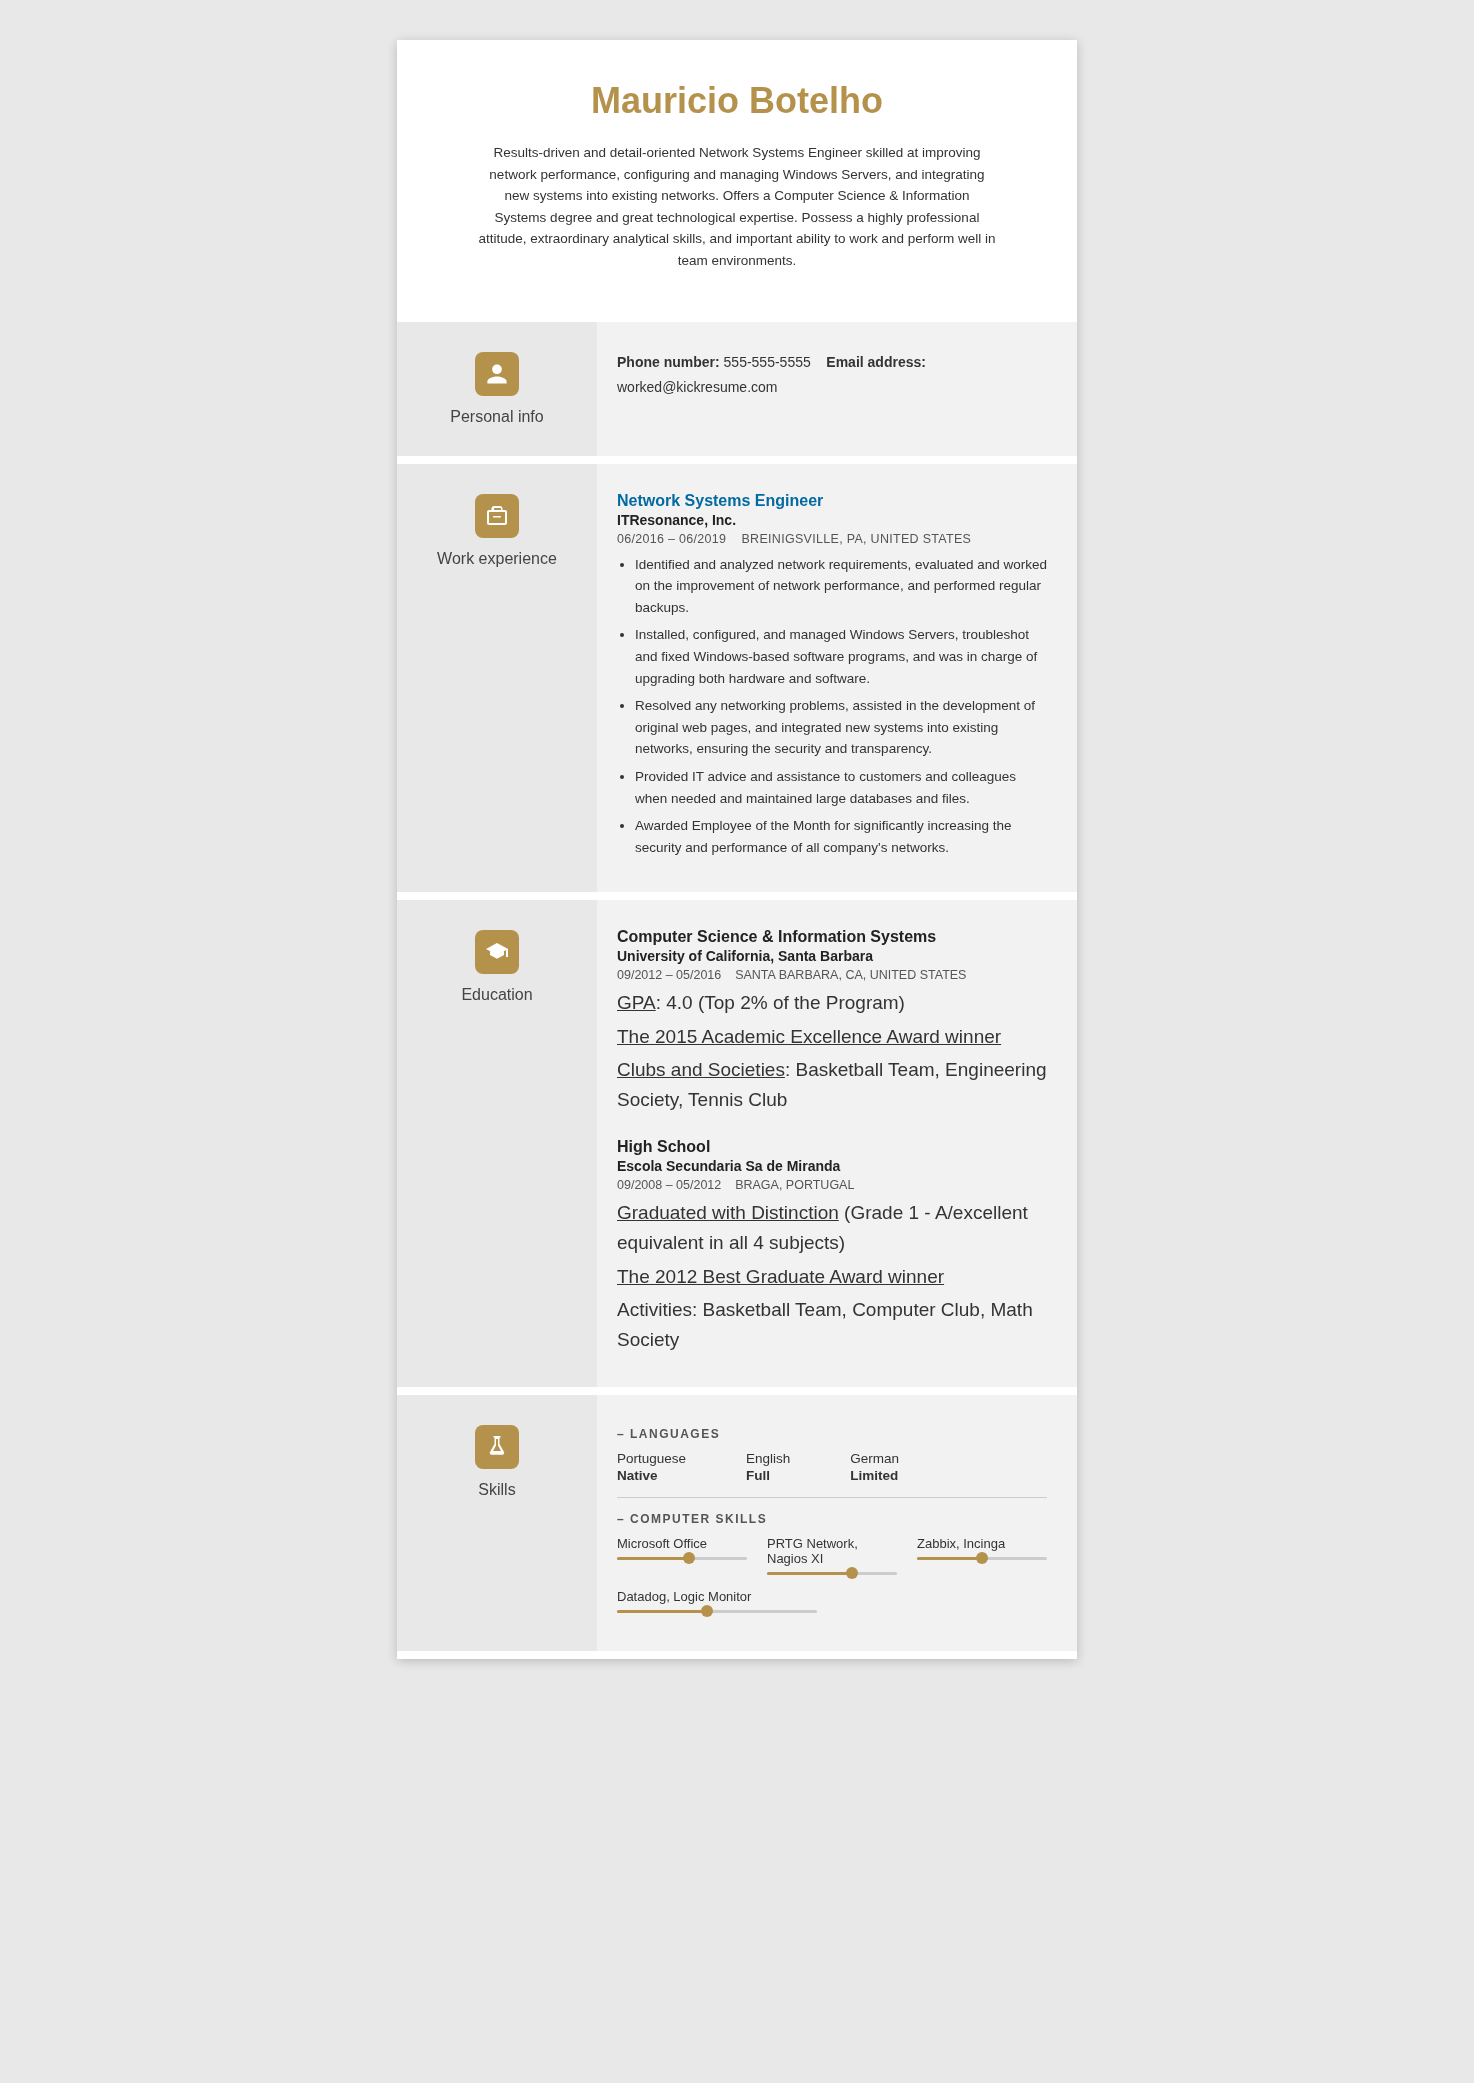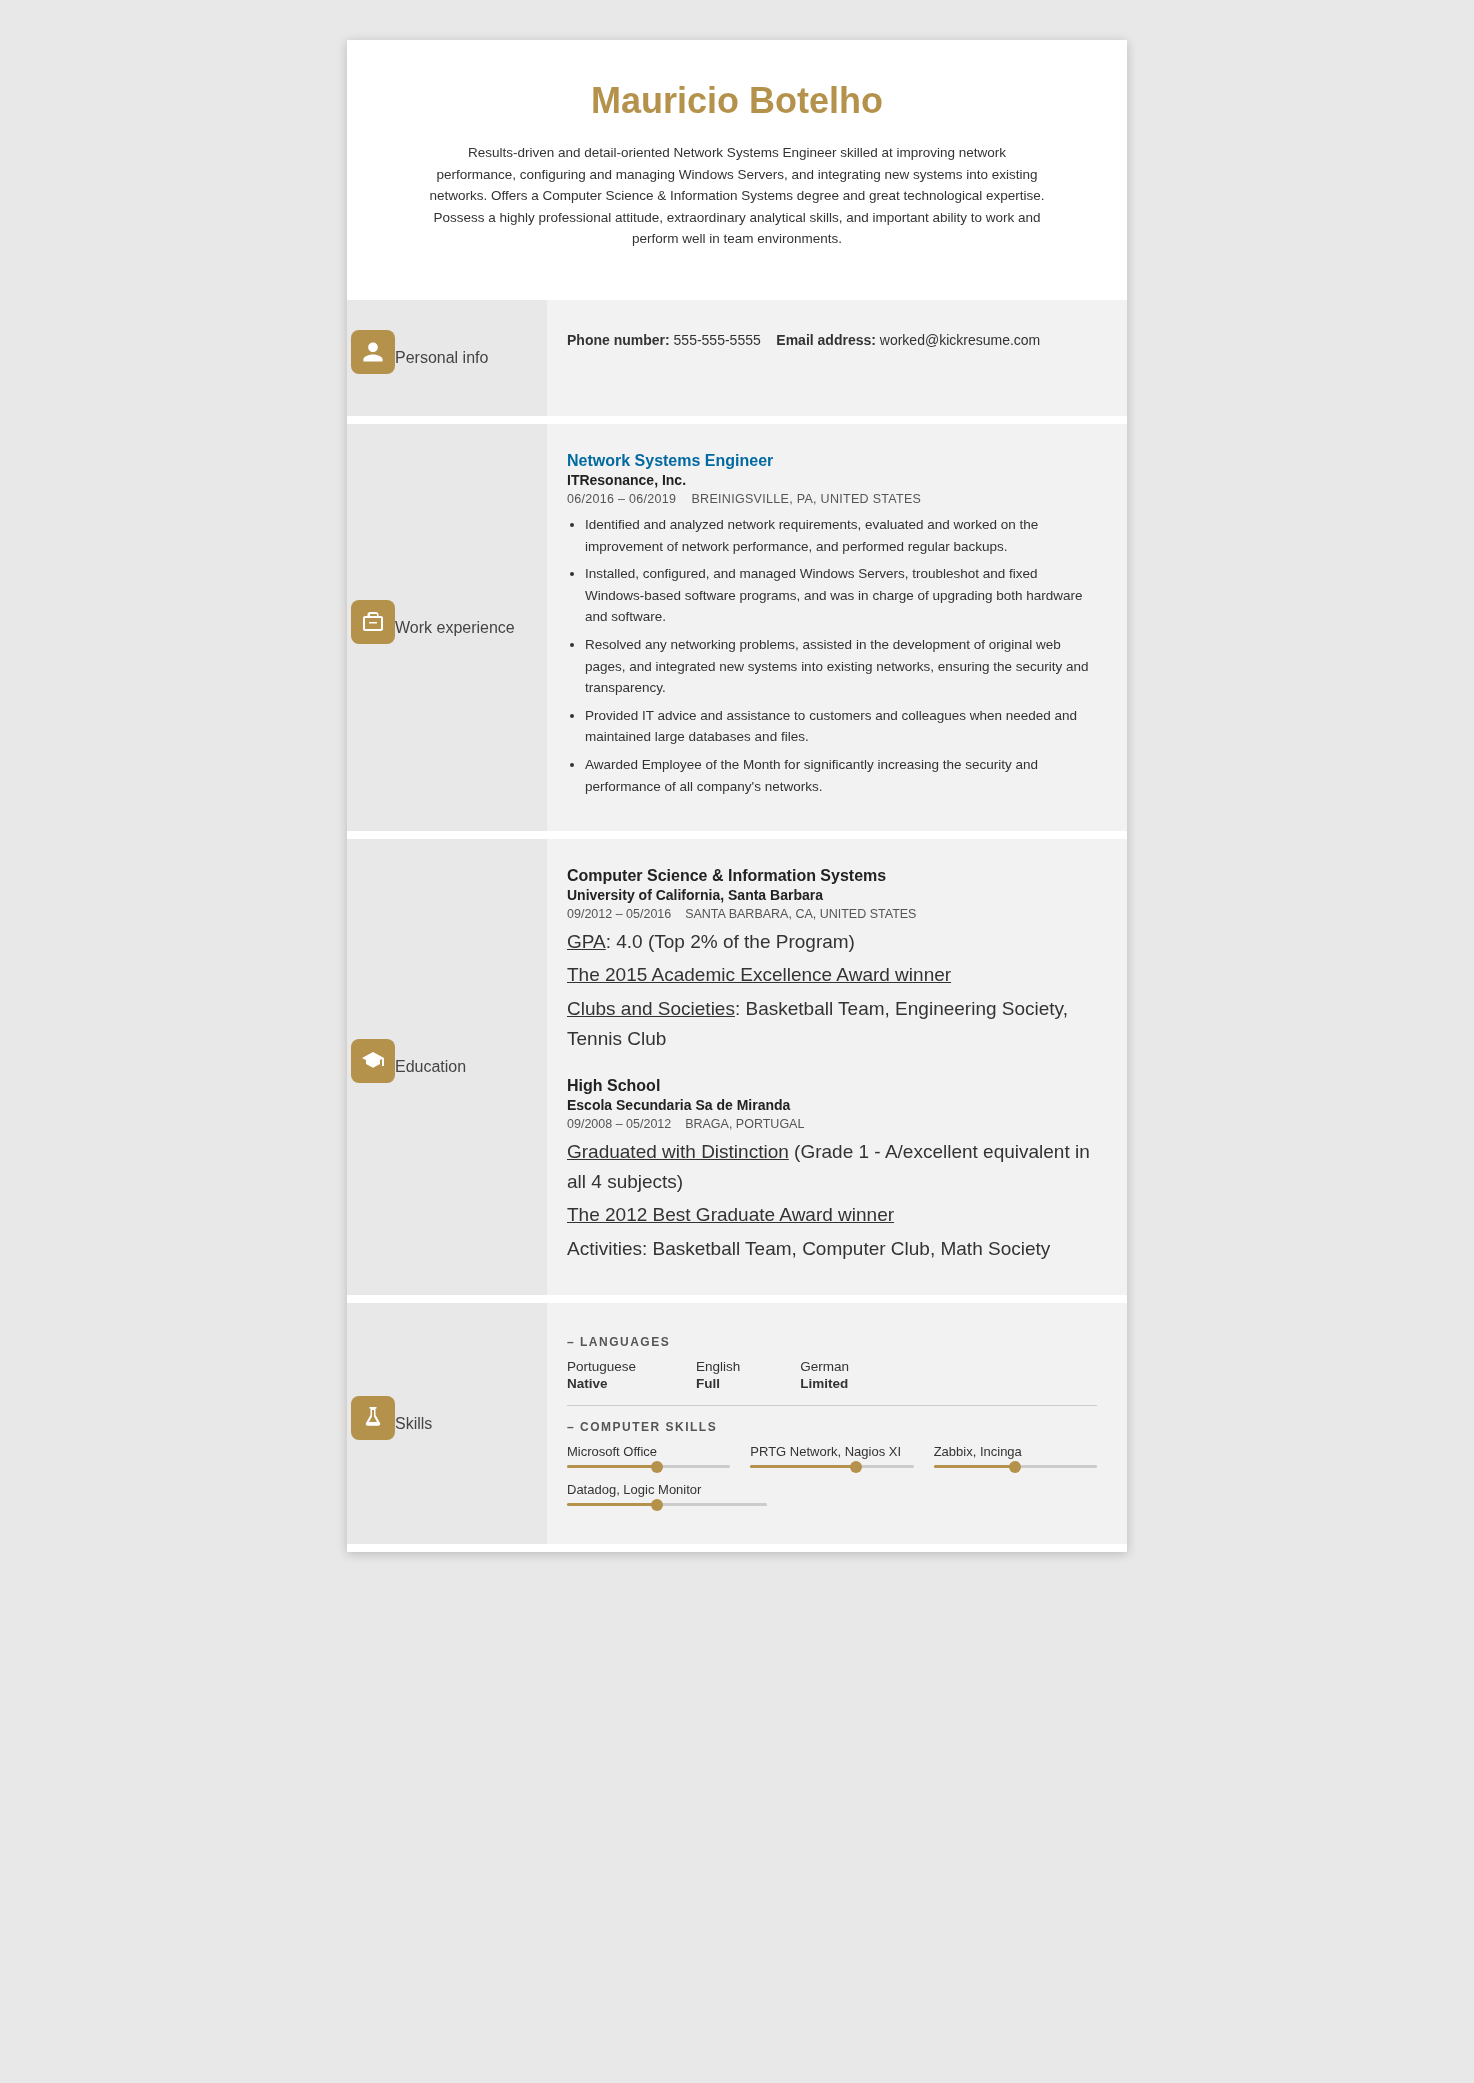--- a/index.html
+++ b/index.html
@@ -5,21 +5,21 @@
     * { box-sizing: border-box; margin: 0; padding: 0; }
     body {
       background: #e8e8e8;
       font-family: Arial, sans-serif;
       display: flex;
       justify-content: center;
       padding: 40px 20px;
     }
     .resume {
       background: #fff;
-      width: 780px;
+      width: 680px;
       box-shadow: 0 2px 10px rgba(0,0,0,0.2);
     }
     .header {
       background: #fff;
       padding: 40px 60px 20px;
       text-align: center;
     }
     .header h1 {
       color: #b5924c;
       font-size: 36px;
@@ -35,23 +35,23 @@
     }
     .section {
       display: flex;
       background: #f2f2f2;
       margin-bottom: 8px;
     }
     .section-left {
       width: 200px;
       min-width: 200px;
       display: flex;
-      flex-direction: row;
+      flex-direction: column;
       align-items: center;
-      padding: 30px 4px;
+      padding: 30px 10px;
       background: #e8e8e8;
     }
     .section-icon {
       width: 44px;
       height: 44px;
       background: #b5924c;
       border-radius: 8px;
       display: flex;
       align-items: center;
       justify-content: center;

